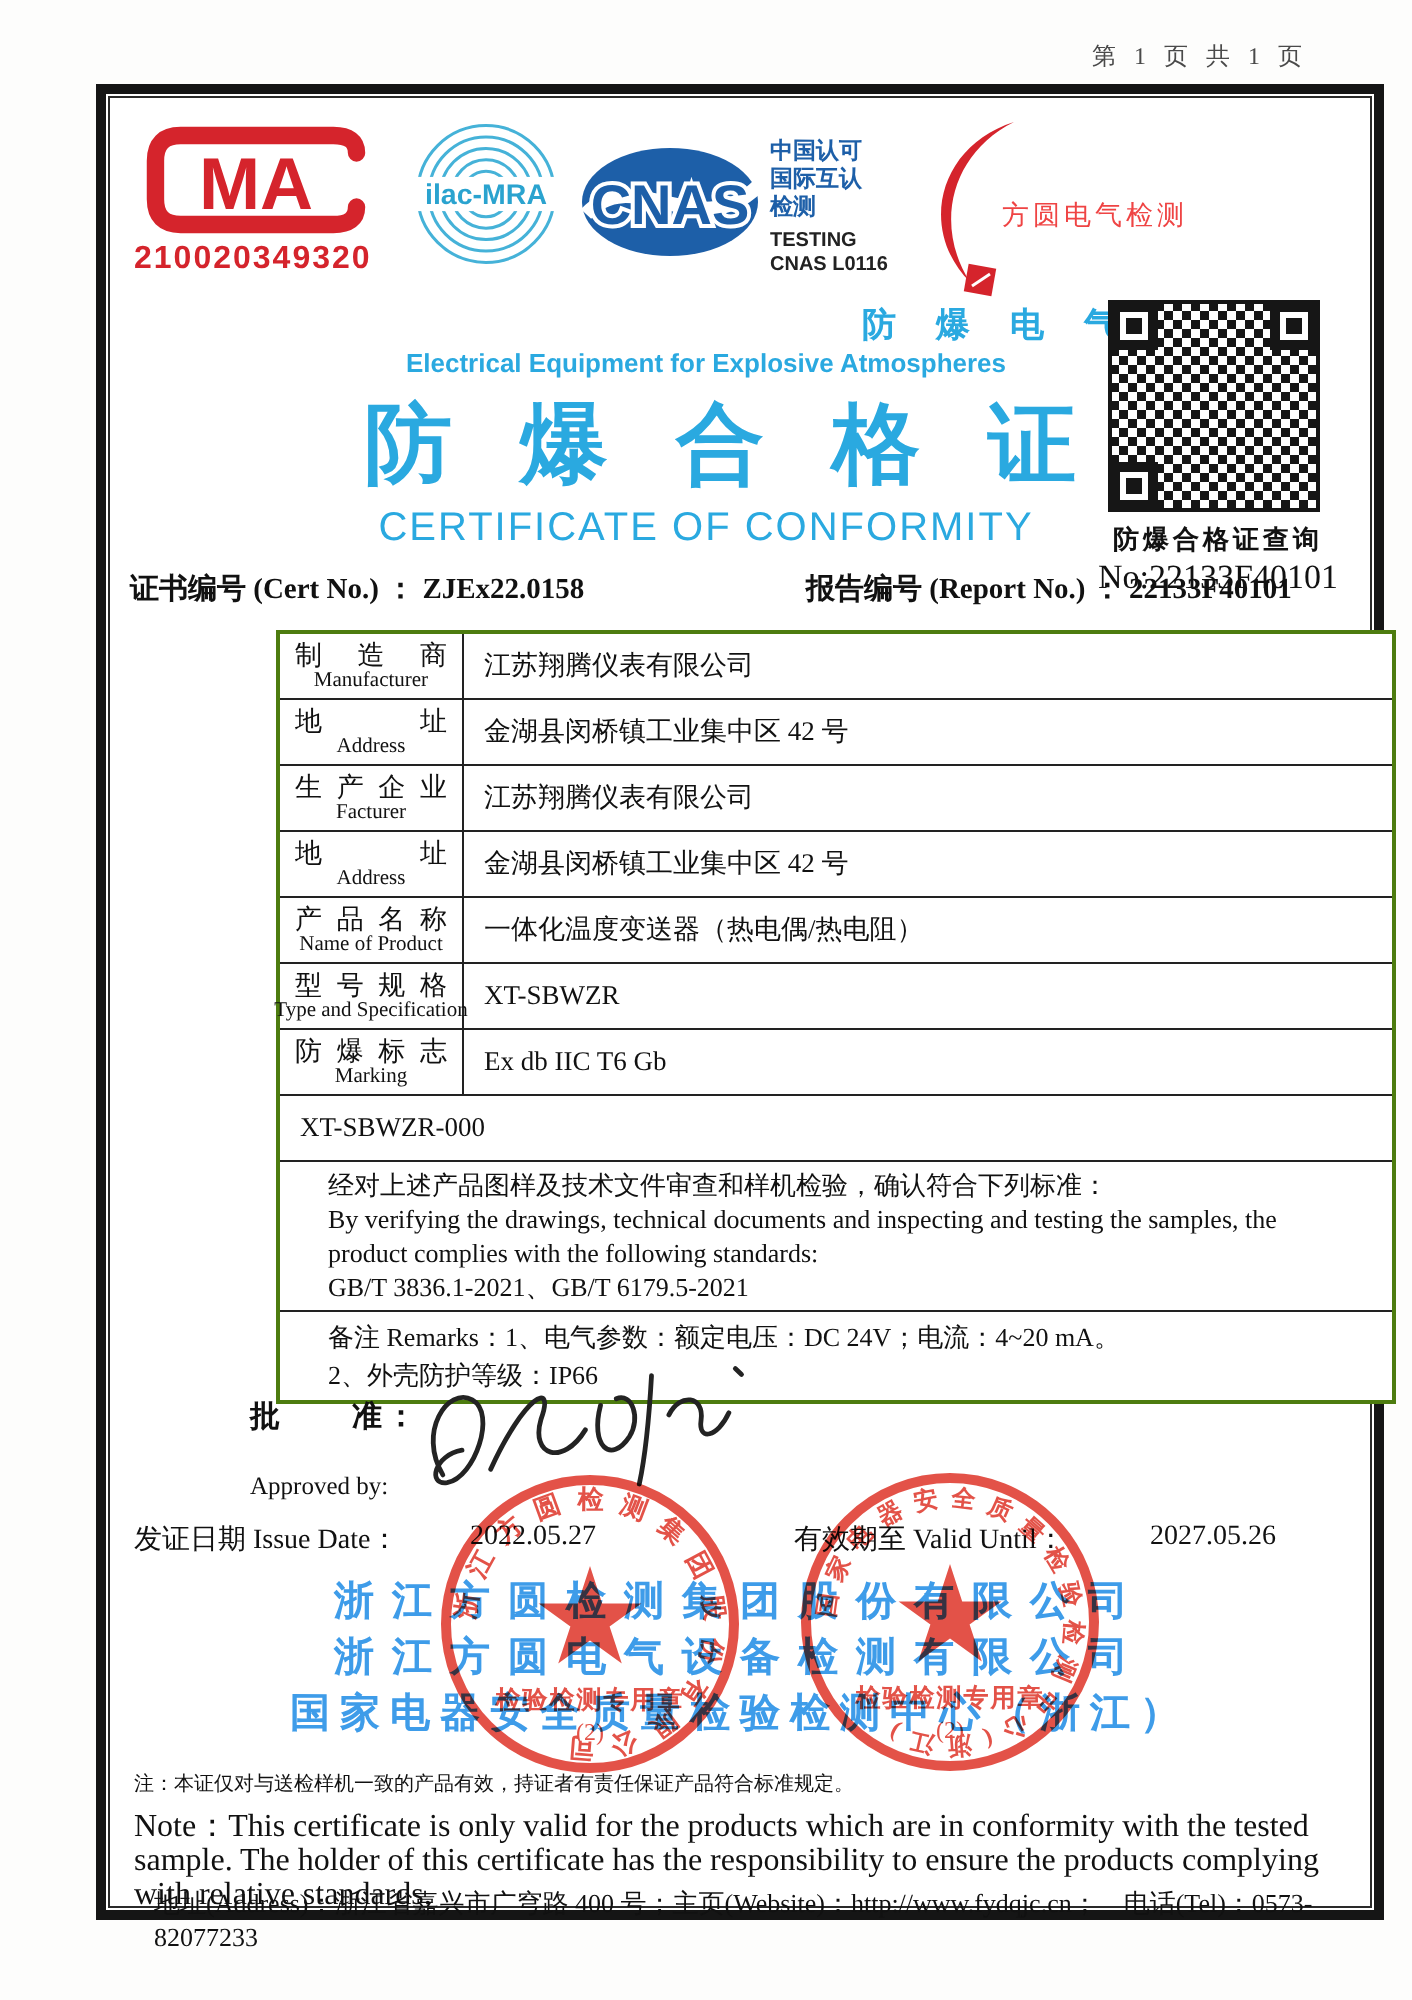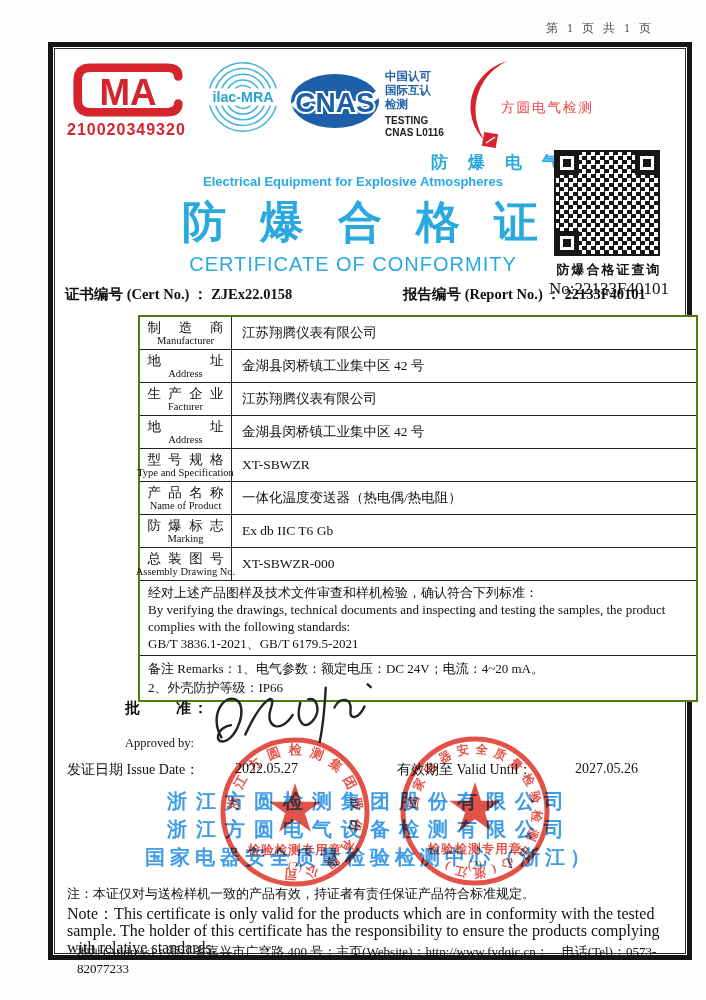--- a/index.html
+++ b/index.html
@@ -46,21 +46,21 @@
   .cert-right{position:absolute;left:338px;top:0;}
   .cert-val{font-weight:bold;}
 
   
   .tbl{position:absolute;left:37px;top:268px;width:560px;border:2px solid #4d7c0f;box-sizing:border-box;background:#fff;margin-left:48px;}
   .trow{display:flex;border-bottom:1px solid #222;height:32px;}
   .tlab{width:92px;border-right:1px solid #222;display:flex;flex-direction:column;justify-content:center;align-items:center;box-sizing:border-box;}
   .lab-cn{display:block;width:76px;text-align:justify;text-align-last:justify;font-size:13.5px;line-height:15px;color:#111;}
   .lab-en{font-size:10.5px;line-height:12px;color:#111;white-space:nowrap;}
   .tval{flex:1;display:flex;align-items:center;padding-left:10px;font-size:13.5px;color:#111;}
-  .tfull{border-bottom:1px solid #222;padding:3px 8px;font-size:13px;line-height:17px;color:#111;}
+  .tfull{border-bottom:1px solid #222;padding:3px 24px;font-size:13px;line-height:17px;color:#111;}
   .tfull:last-child{border-bottom:none;}
   .remarks{line-height:19px;}
 
   
   .approve{position:absolute;left:72px;top:652px;font-size:15px;color:#111;}
   .approve-cn{font-weight:bold;letter-spacing:2px;}
   .approve-en{font-size:12.5px;margin-top:18px;}
   .signature{position:absolute;left:148px;top:634px;width:180px;height:86px;transform:rotate(-2deg);}
   .dates{position:absolute;left:14px;top:714px;width:610px;font-size:14px;color:#111;}
   .d-issue{position:absolute;left:0;top:0;} .d-issue-v{position:absolute;left:168px;top:0;}
@@ -69,21 +69,21 @@
   
   .companies{position:absolute;left:0;top:740px;width:634px;text-align:center;color:#3e9ce9;font-weight:bold;}
   .co-line{letter-spacing:9px;font-size:20px;line-height:28px;}
   .co-line3{letter-spacing:5px;font-size:20px;line-height:28px;}
 
   
   .stamp{position:absolute;width:160px;height:160px;mix-blend-mode:multiply;opacity:0.88;}
   .stamp1{left:162px;top:685px;} .stamp2{left:342px;top:684px;}
 
   
-  .note-cn{position:absolute;left:14px;top:838px;width:606px;font-size:13px;color:#111;}
+  .note-cn{position:absolute;left:14px;top:838px;width:606px;font-size:10px;color:#111;}
   .note-en{position:absolute;left:14px;top:858px;width:606px;font-size:16px;line-height:17px;color:#111;}
   .footer-line{position:absolute;left:24px;top:896px;width:606px;font-size:13px;color:#111;}
 </style>
 </head>
 <body>
 
 <div class="page">
 
   <div class="page-indicator">第 1 页 共 1 页</div>
 
@@ -179,44 +179,40 @@
       </div>
       <div class="trow">
         <div class="tlab">
             <span class="lab-cn">地址</span>
           <span class="lab-en">Address</span>
           </div>
         <div class="tval">金湖县闵桥镇工业集中区 42 号</div>
       </div>
       <div class="trow">
         <div class="tlab">
+            <span class="lab-cn">产品名称</span>
+          <span class="lab-en">Name of Product</span>
+          </div>
+        <div class="tval">一体化温度变送器（热电偶/热电阻）</div>
+      </div>
+      <div class="trow">
+        <div class="tlab">
             <span class="lab-cn">型号规格</span>
           <span class="lab-en">Type and Specification</span>
           </div>
         <div class="tval">XT-SBWZR</div>
       </div>
       <div class="trow">
         <div class="tlab">
-            <span class="lab-cn">产品名称</span>
-          <span class="lab-en">Name of Product</span>
-          </div>
-        <div class="tval">一体化温度变送器（热电偶/热电阻）</div>
-      </div>
-      <div class="trow">
-        <div class="tlab">
             <span class="lab-cn">防爆标志</span>
           <span class="lab-en">Marking</span>
           </div>
         <div class="tval">Ex db IIC T6 Gb</div>
       </div>
       <div class="trow">
-        <div class="tlab">
-            <span class="lab-cn">总装图号</span>
-          <span class="lab-en">Assembly Drawing No.</span>
-          </div>
         <div class="tval">XT-SBWZR-000</div>
       </div>
       <div class="tfull">
         <div>经对上述产品图样及技术文件审查和样机检验，确认符合下列标准：</div>
         <div>By verifying the drawings, technical documents and inspecting and testing the samples, the product complies with the following standards:</div>
         <div>GB/T 3836.1-2021、GB/T 6179.5-2021</div>
       </div>
       <div class="tfull remarks">
         <div>备注 Remarks：1、电气参数：额定电压：DC 24V；电流：4~20 mA。</div>
         <div>2、外壳防护等级：IP66</div>

